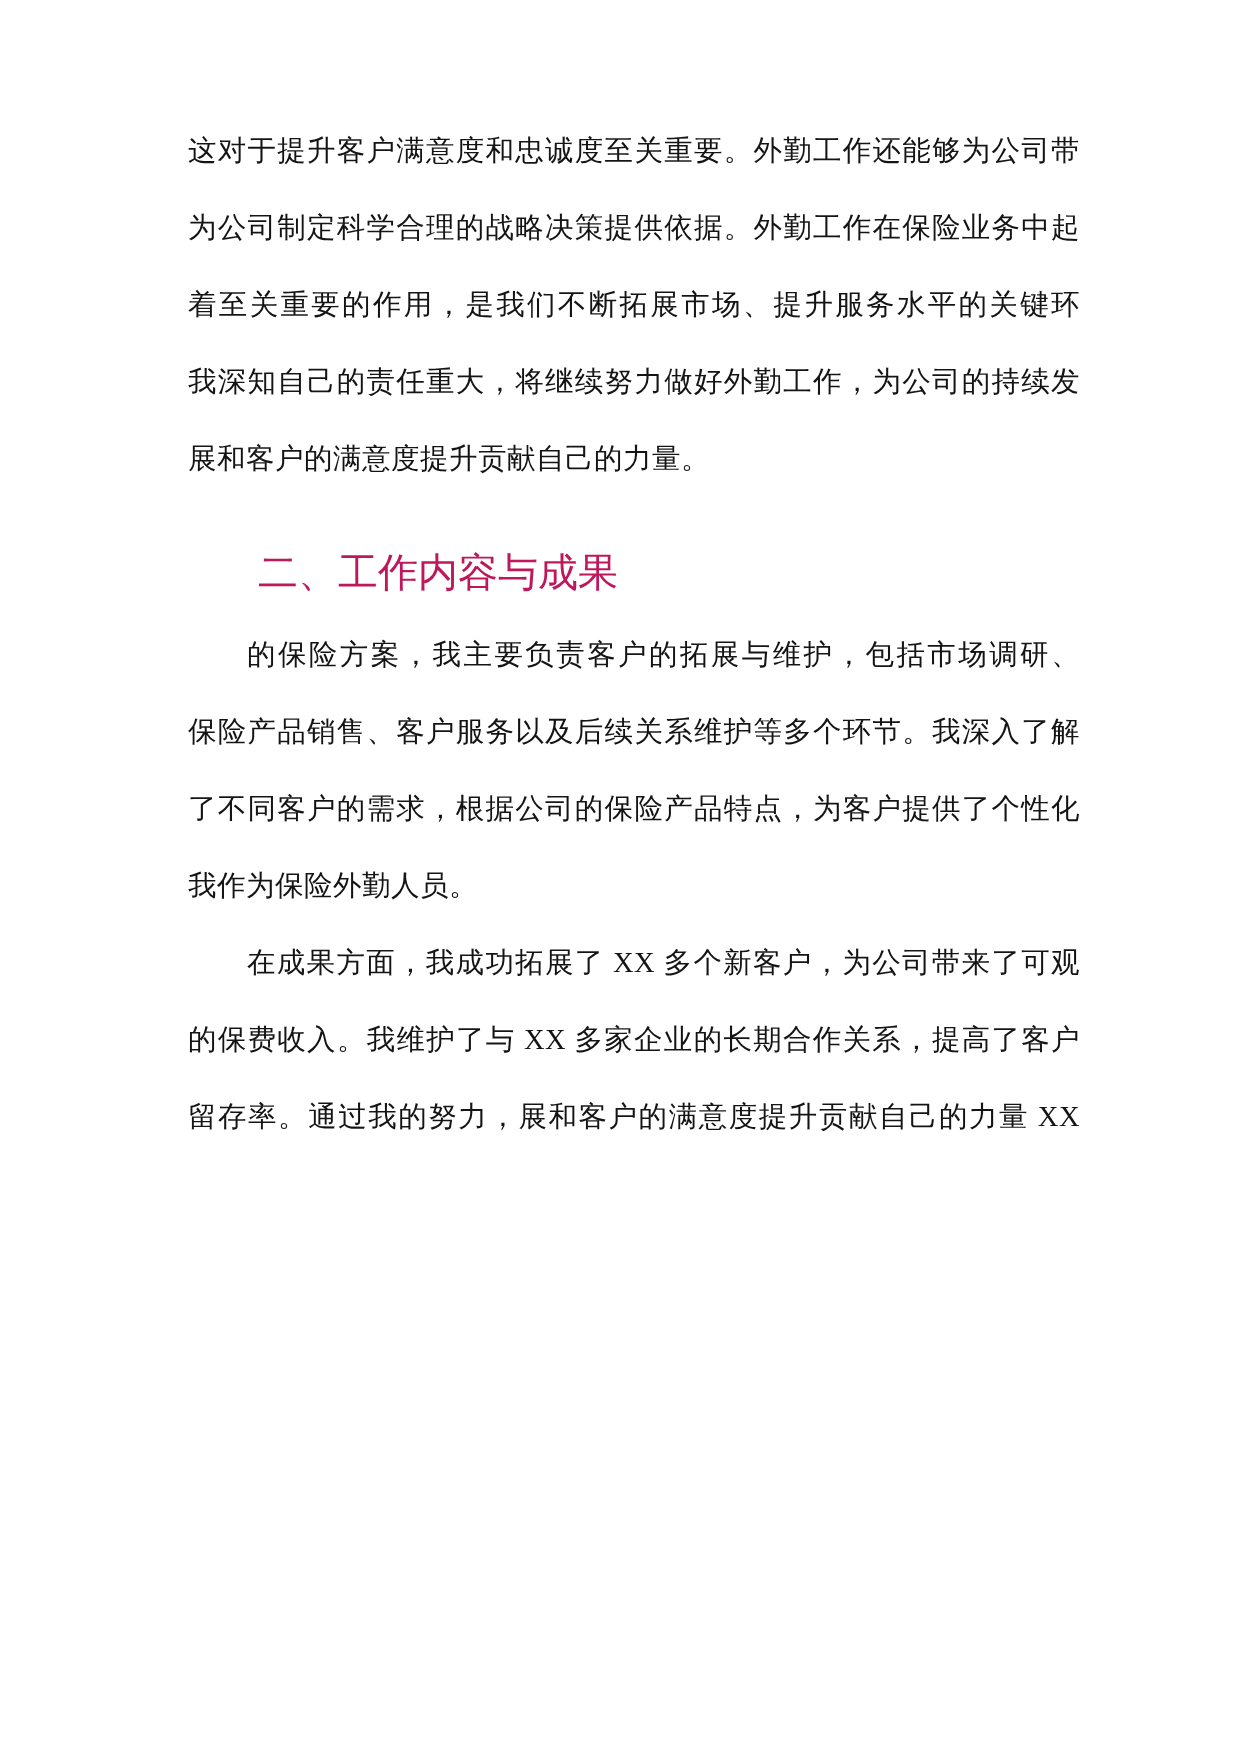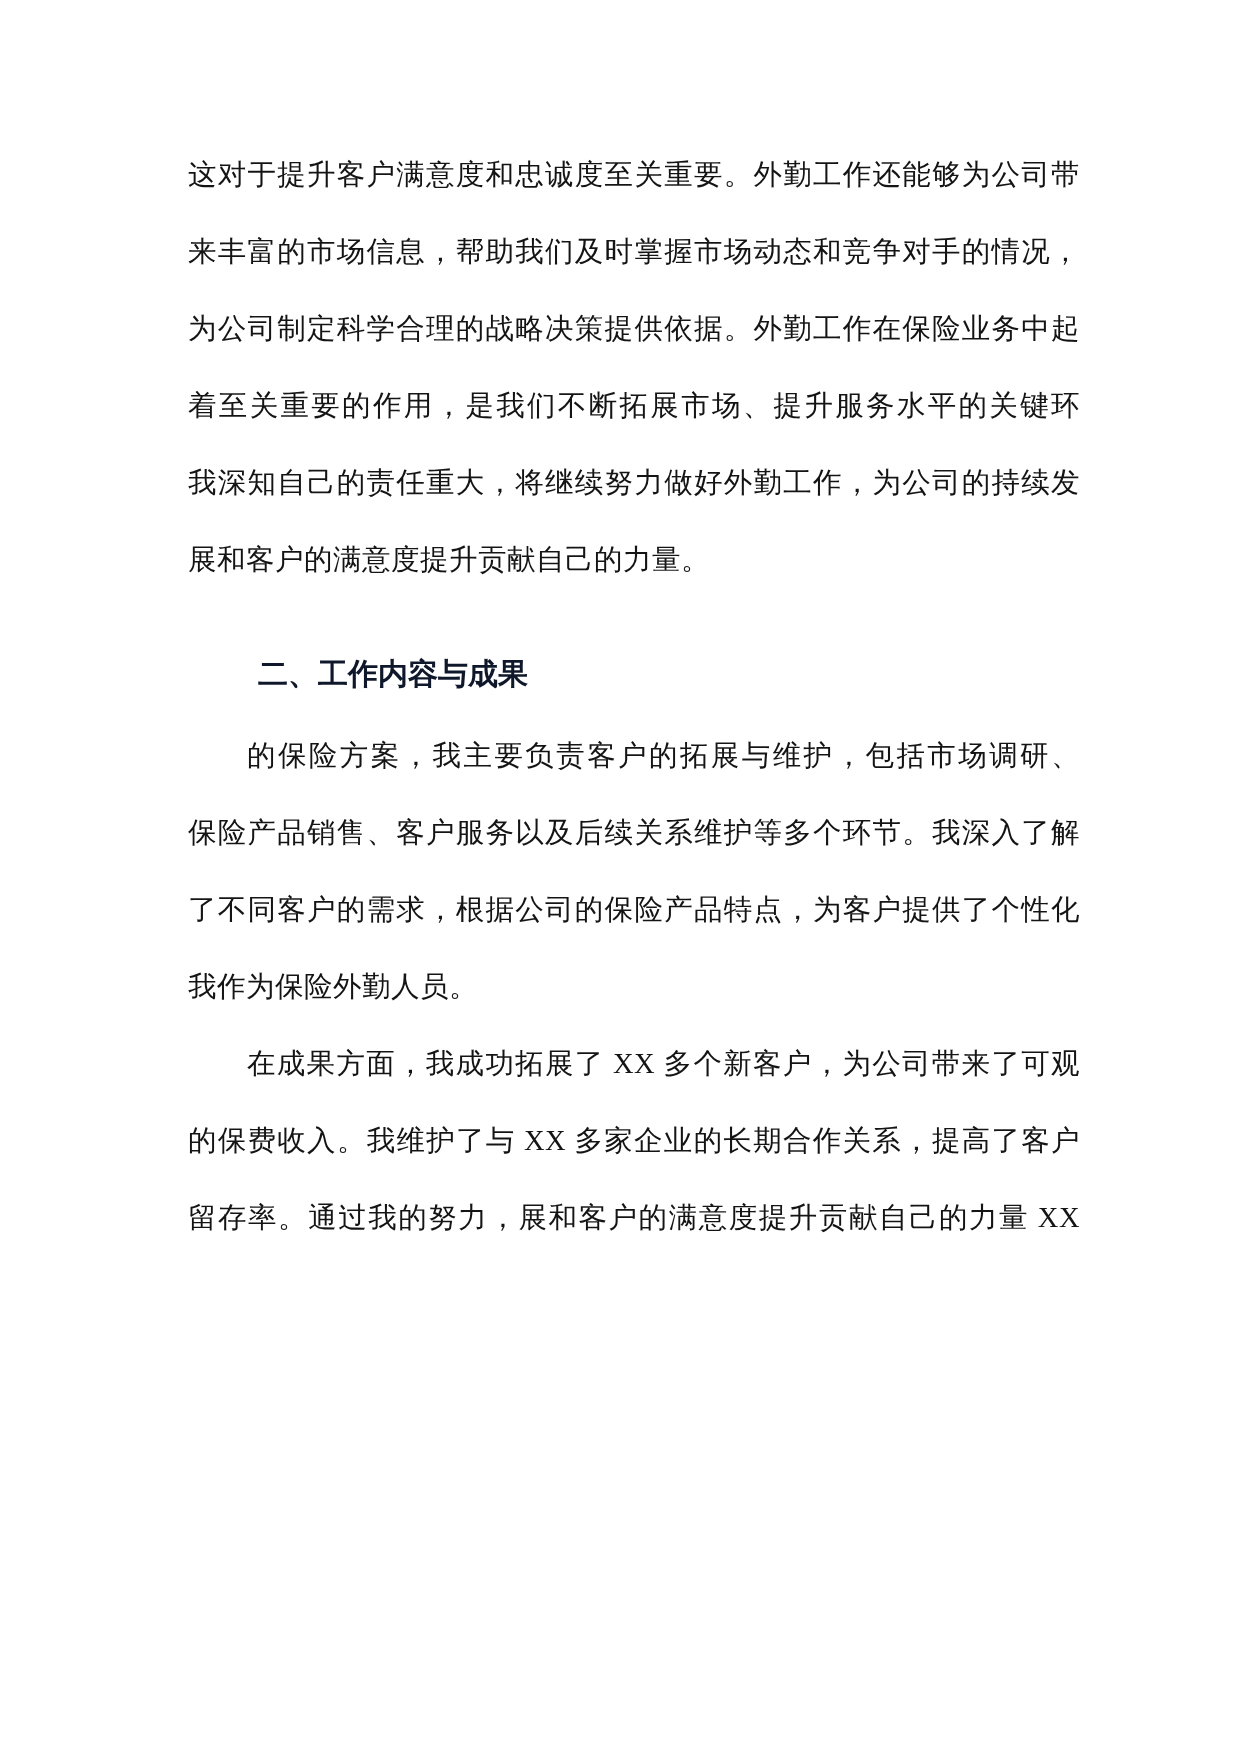--- a/index.html
+++ b/index.html
@@ -7,21 +7,21 @@
     position: relative;
     width: 1241px;
     height: 1754px;
     background: #ffffff;
     overflow: hidden;
     font-family: "Liberation Serif", "DejaVu Serif", serif;
     color: #141414;
   }
   .content {
     position: absolute;
-    top: 136px;
+    top: 112px;
     left: 188px;
     width: 892px;
   }
   .line {
     height: 77px;
     line-height: 77px;
     font-size: 28.5px;
     letter-spacing: 0.5px;
     text-align: justify;
     text-align-last: justify;
@@ -34,35 +34,34 @@
     text-align-last: left;
     -moz-text-align-last: left;
   }
   .line.indent { padding-left: 59px; }
   .heading {
     height: 77px;
     line-height: 77px;
     margin-top: 37px;
     margin-bottom: 5px;
     padding-left: 70px;
-    font-size: 30px;
-    font-weight: 700;
-    color: #0f172a;
+    font-size: 40px;
+    font-weight: 400;
+    color: #be185d;
     text-align: left;
   }
 </style>
 </head>
 <body>
 
 <div class="page">
   <div class="content">
 
     <div>
       <div class="line">这对于提升客户满意度和忠诚度至关重要。外勤工作还能够为公司带</div>
-      <div class="line">来丰富的市场信息，帮助我们及时掌握市场动态和竞争对手的情况，</div>
       <div class="line">为公司制定科学合理的战略决策提供依据。外勤工作在保险业务中起</div>
       <div class="line">着至关重要的作用，是我们不断拓展市场、提升服务水平的关键环节。</div>
       <div class="line">我深知自己的责任重大，将继续努力做好外勤工作，为公司的持续发</div>
       <div class="line last">展和客户的满意度提升贡献自己的力量。</div>
     </div>
 
     <div class="heading">二、工作内容与成果</div>
 
 
     <div>

